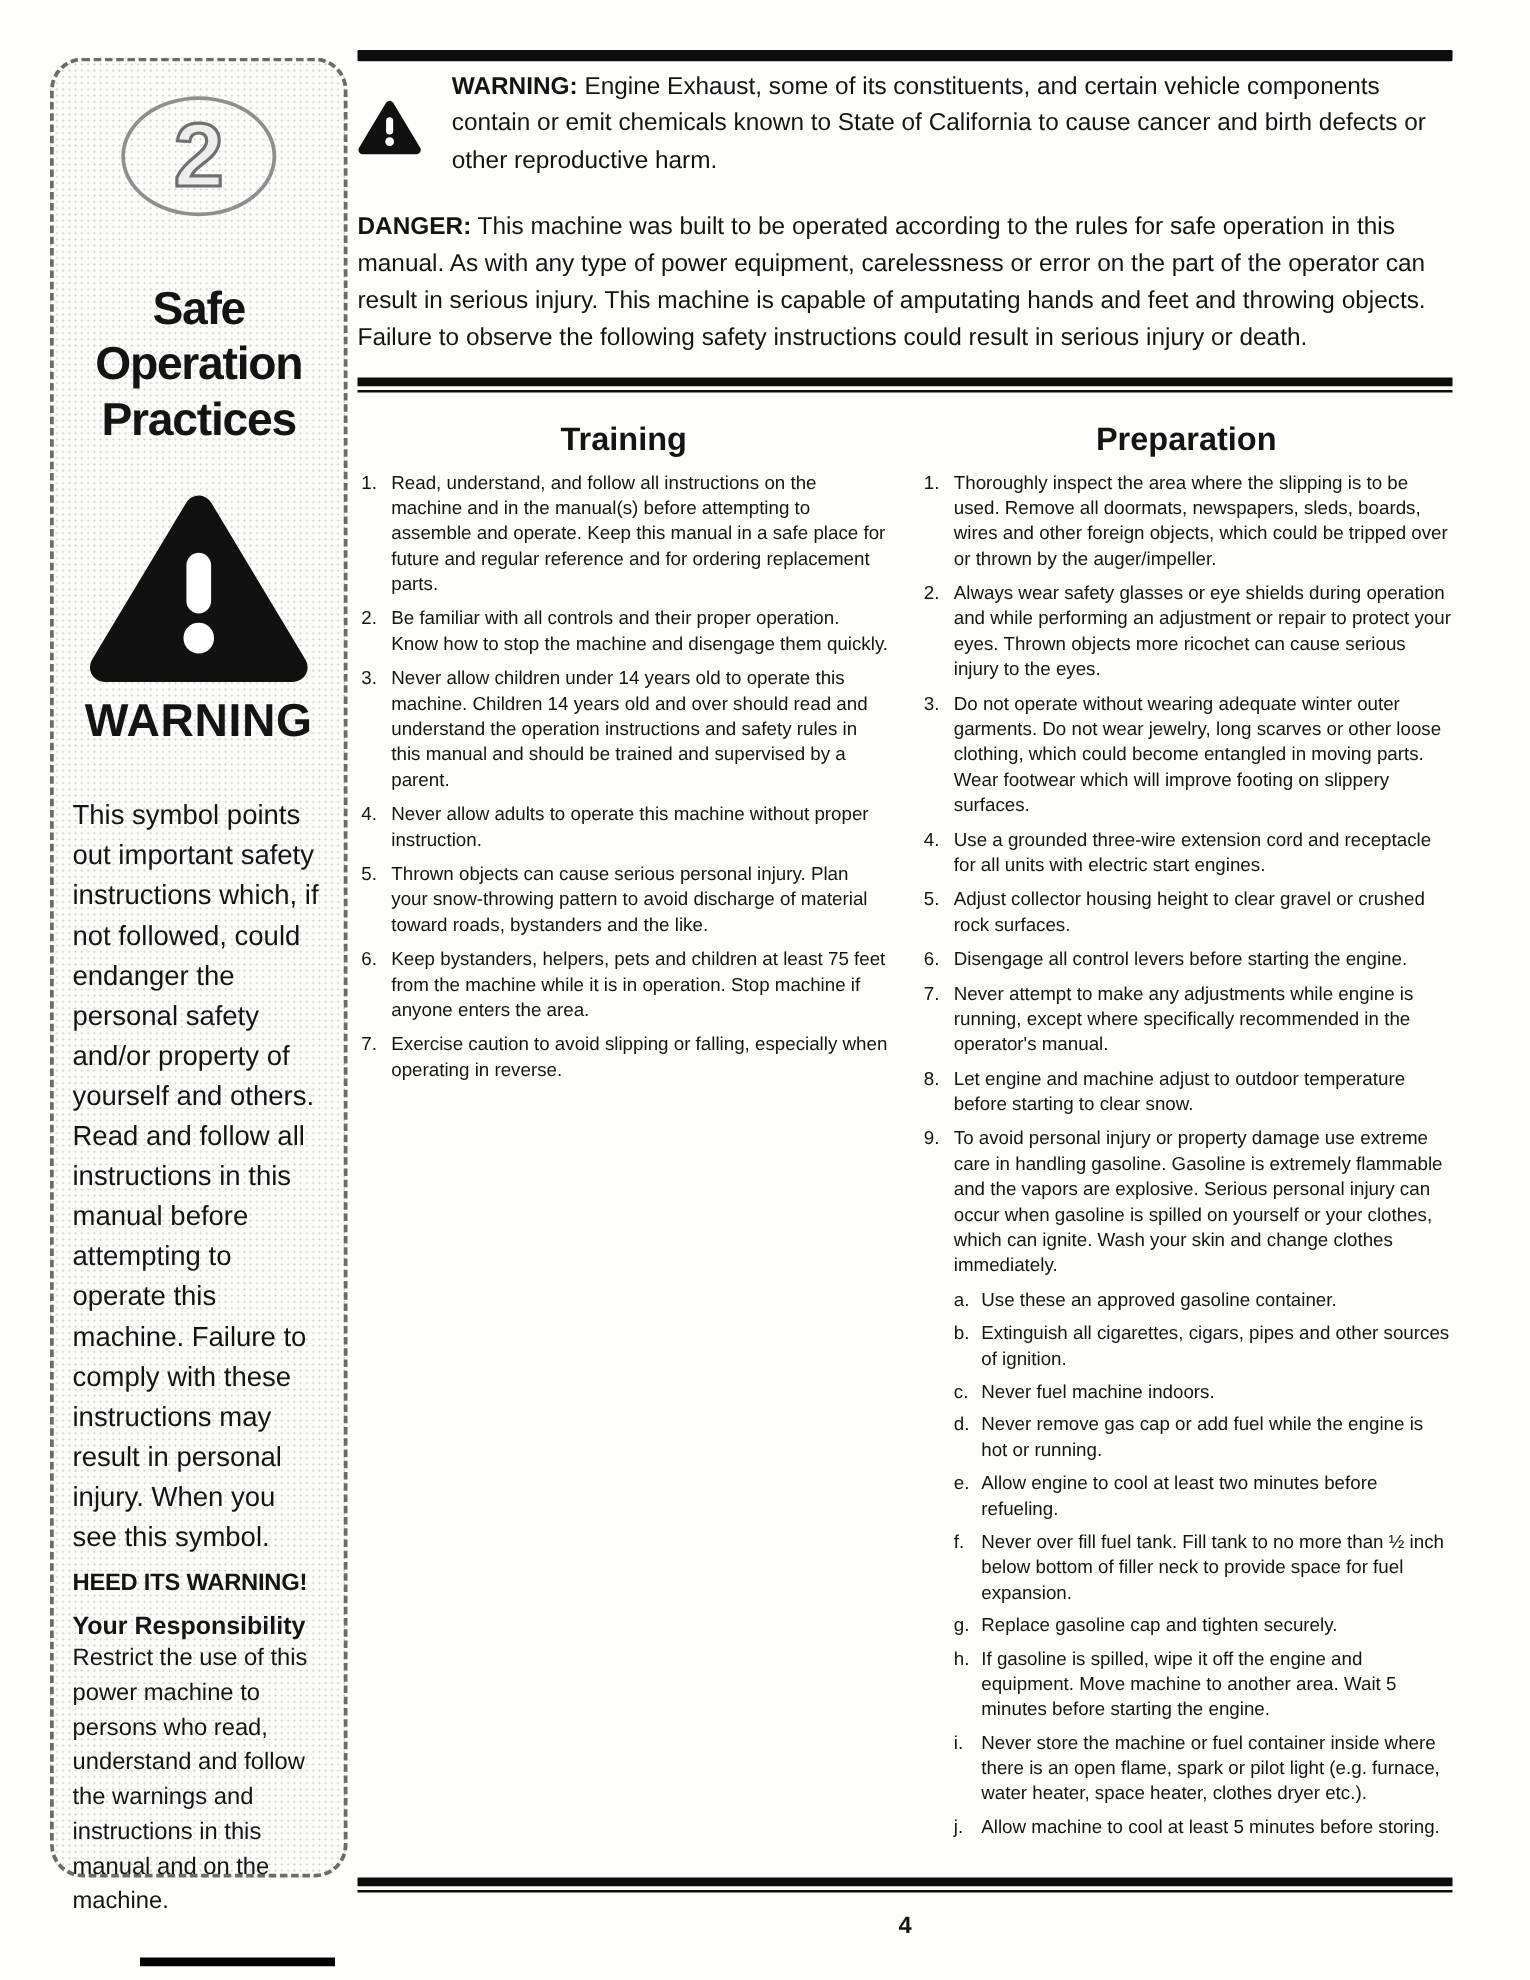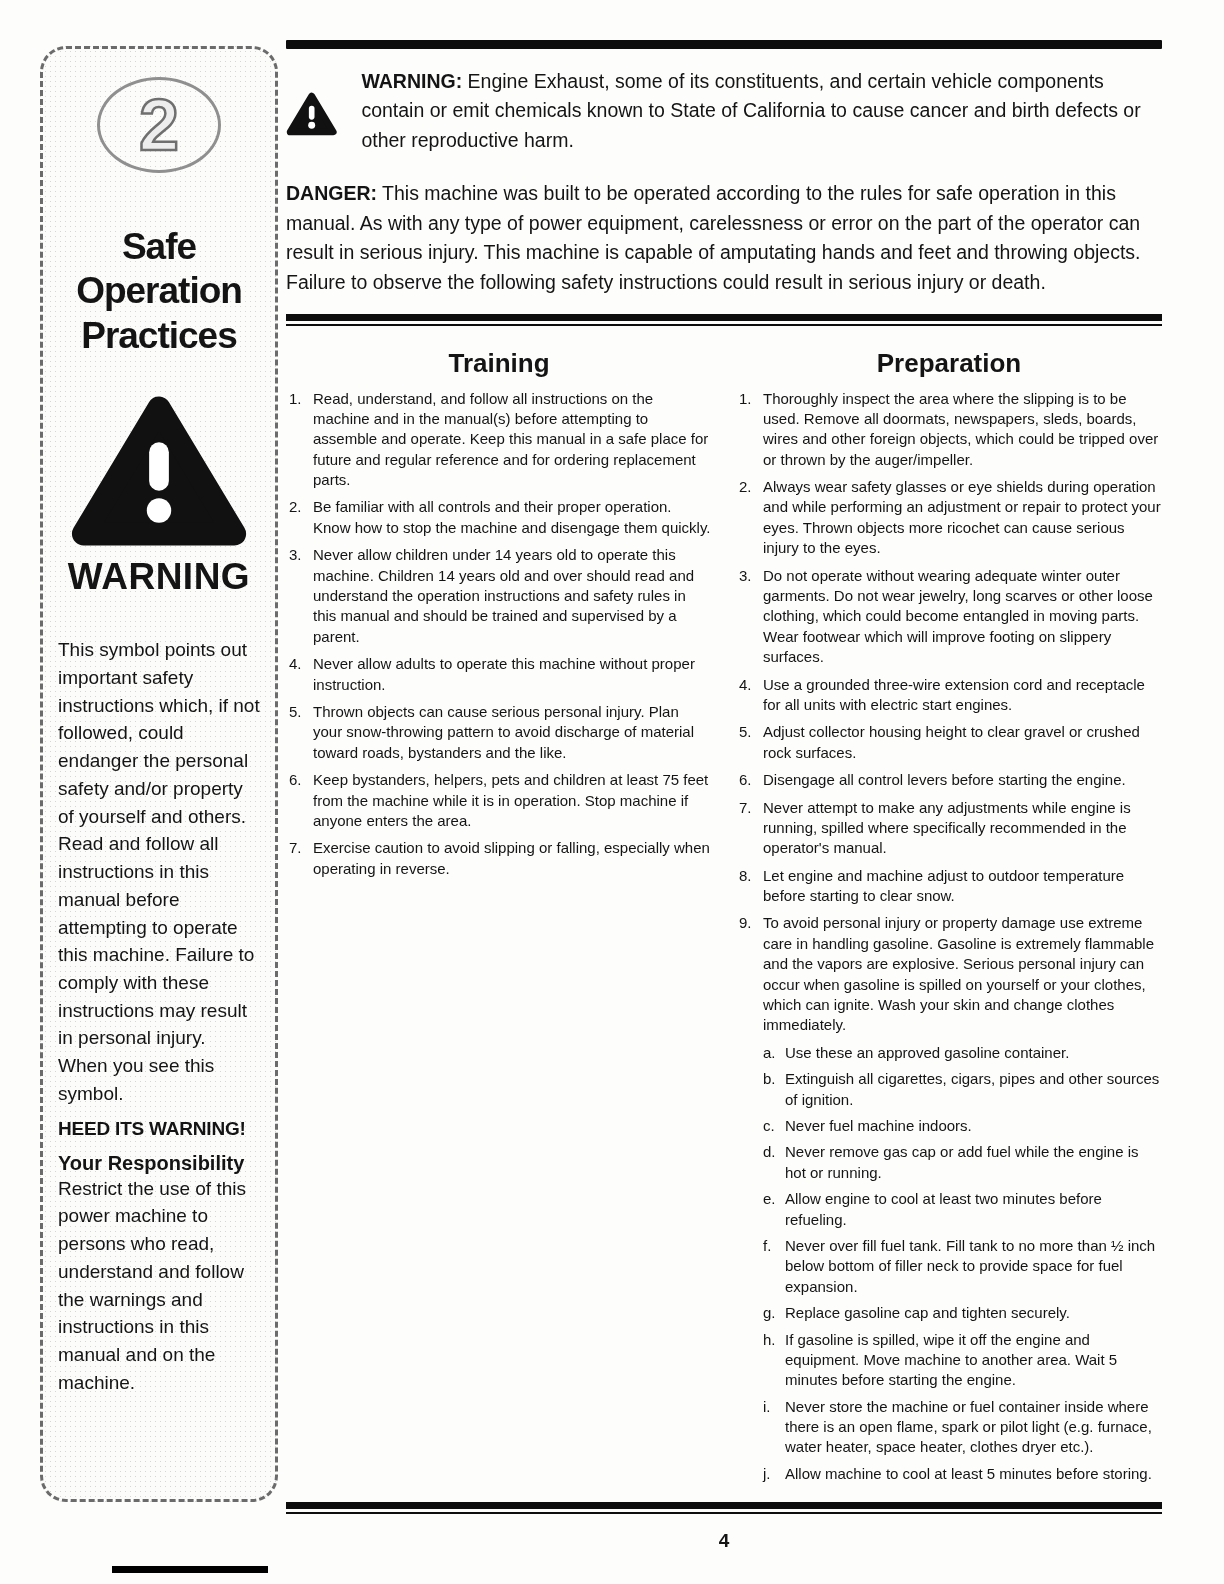--- a/index.html
+++ b/index.html
@@ -24,29 +24,29 @@
   .chapter-num {
     font-size:72px; font-weight:bold; color:#ededed;
     -webkit-text-stroke:2.5px #6f6f6f; line-height:1;
   }
   .sidebar-title {
     margin-top:52px; font-size:37px; font-weight:bold; text-align:center;
     line-height:1.2; letter-spacing:-1px;
   }
   .sidebar-triangle { display:block; margin:34px auto 4px; }
   .warning-heading { text-align:center; font-size:37px; font-weight:bold; letter-spacing:0.5px; margin-top:6px; }
-  .symbol-text { margin-top:38px; font-size:19px; line-height:1.46; }
+  .symbol-text { margin-top:38px; font-size:22px; line-height:1.46; }
   .heed { font-weight:bold; font-size:19px; margin-top:10px; letter-spacing:-0.2px; }
   .resp-heading { font-weight:bold; font-size:20px; margin-top:12px; }
   .resp-text { font-size:19px; line-height:1.46; }
 
   
   .main { position:absolute; left:286px; top:40px; width:876px; }
   .rule-top { height:9px; background:#0d0d0d; border-radius:1px; }
-  .warning-row { display:flex; gap:24px; margin-top:16px; align-items:flex-start; }
+  .warning-row { display:flex; gap:24px; margin-top:4px; align-items:flex-start; }
   .warning-row .notice-text { font-size:19.5px; line-height:1.5; padding-top:2px; }
   .danger { margin-top:16px; font-size:19.5px; line-height:1.52; }
   b { font-weight:bold; }
 
   .double-rule { margin-top:16px; }
   .double-rule .thick { height:7px; background:#0d0d0d; }
   .double-rule .thin  { height:2px; background:#0d0d0d; margin-top:3px; }
 
   .columns { display:flex; gap:24px; margin-top:6px; }
   .col { flex:1; min-width:0; }
@@ -166,21 +166,21 @@
           <li>
               <span class="num">5.</span>
               <span class="txt">Adjust collector housing height to clear gravel or crushed rock surfaces.</span>
             </li>
           <li>
               <span class="num">6.</span>
               <span class="txt">Disengage all control levers before starting the engine.</span>
             </li>
           <li>
               <span class="num">7.</span>
-              <span class="txt">Never attempt to make any adjustments while engine is running, spilled where specifically recommended in the operator's manual.</span>
+              <span class="txt">Never attempt to make any adjustments while engine is running, except where specifically recommended in the operator's manual.</span>
             </li>
           <li>
               <span class="num">8.</span>
               <span class="txt">Let engine and machine adjust to outdoor temperature before starting to clear snow.</span>
             </li>
           <li>
             <span class="num">9.</span>
             <div class="txt">
               <span>To avoid personal injury or property damage use extreme care in handling gasoline. Gasoline is extremely flammable and the vapors are explosive. Serious personal injury can occur when gasoline is spilled on yourself or your clothes, which can ignite. Wash your skin and change clothes immediately.</span>
               <ol class="sublist">

